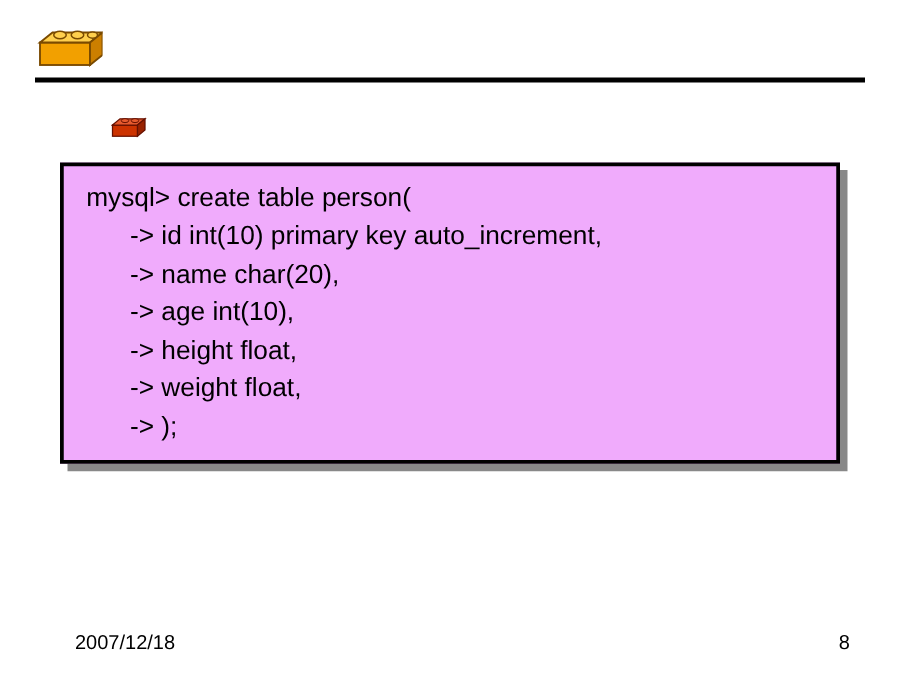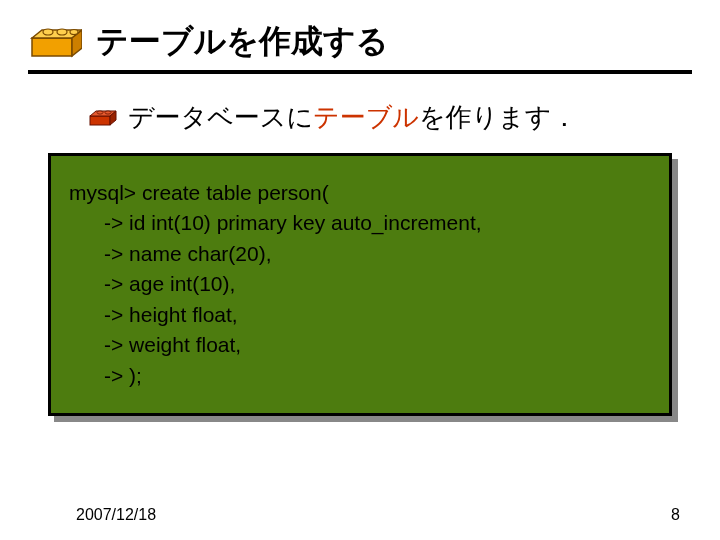--- a/index.html
+++ b/index.html
@@ -46,32 +46,32 @@
     margin: 0 20px 0 20px;
   }
   .code-shadow {
     position: absolute;
     top: 6px; left: 6px;
     width: 100%; height: 100%;
     background: #888;
   }
   .code-box {
     position: relative;
-    background: #4d7c0f;
+    background: #f0abfc;
     border: 3px solid #000;
-    padding: 22px 18px;
+    padding: 11px 18px;
     font-family: "Comic Sans MS", "Chalkboard SE", cursive, sans-serif;
     font-size: 21px;
     line-height: 1.45;
     white-space: pre;
   }
   .footer {
     position: absolute;
     bottom: 16px;
-    left: 16px; right: 0;
+    left: 0; right: 0;
     display: flex;
     justify-content: space-between;
     padding: 0 40px 0 60px;
     font-size: 16px;
     color: #000;
     font-family: "MS PGothic", sans-serif;
   }
 </style>
 </head>
 <body>
@@ -80,38 +80,34 @@
   <span class="brick-icon">
     <svg width="54" height="36" viewBox="0 0 54 36">
       <rect x="4" y="14" width="40" height="18" fill="#f2a000" stroke="#7a4a00" stroke-width="1.5"></rect>
       <polygon points="4,14 14,6 54,6 44,14" fill="#ffcf4d" stroke="#7a4a00" stroke-width="1.5"></polygon>
       <polygon points="44,14 54,6 54,24 44,32" fill="#cc7f00" stroke="#7a4a00" stroke-width="1.5"></polygon>
       <ellipse cx="20" cy="8" rx="5" ry="3" fill="#ffcf4d" stroke="#7a4a00" stroke-width="1.2"></ellipse>
       <ellipse cx="34" cy="8" rx="5" ry="3" fill="#ffcf4d" stroke="#7a4a00" stroke-width="1.2"></ellipse>
       <ellipse cx="46" cy="8" rx="4" ry="2.5" fill="#ffcf4d" stroke="#7a4a00" stroke-width="1.2"></ellipse>
     </svg>
   </span>
-  <h1 class="title">テーブルを作成する</h1>
 </div>
 
 <div class="hr"></div>
 
 <div class="sub-row">
   <span class="small-brick">
     <svg width="30" height="20" viewBox="0 0 30 20">
       <rect x="2" y="8" width="20" height="9" fill="#cc3300" stroke="#661100" stroke-width="1"></rect>
       <polygon points="2,8 8,3 28,3 22,8" fill="#e65a2e" stroke="#661100" stroke-width="1"></polygon>
       <polygon points="22,8 28,3 28,12 22,17" fill="#992200" stroke="#661100" stroke-width="1"></polygon>
       <ellipse cx="12" cy="4.5" rx="3" ry="1.6" fill="#e65a2e" stroke="#661100" stroke-width="0.8"></ellipse>
       <ellipse cx="20" cy="4.5" rx="3" ry="1.6" fill="#e65a2e" stroke="#661100" stroke-width="0.8"></ellipse>
     </svg>
   </span>
-  <div class="subtitle">
-    <span>データベースに</span><span class="hl">テーブル</span><span>を作ります．</span>
-  </div>
 </div>
 
 <div class="code-wrap">
   <div class="code-shadow"></div>
   <div class="code-box"><span>mysql&gt; create table person(</span>
 <span>      -&gt; id int(10) primary key auto_increment,</span>
 <span>      -&gt; name char(20),</span>
 <span>      -&gt; age int(10),</span>
 <span>      -&gt; height float,</span>
 <span>      -&gt; weight float,</span>

